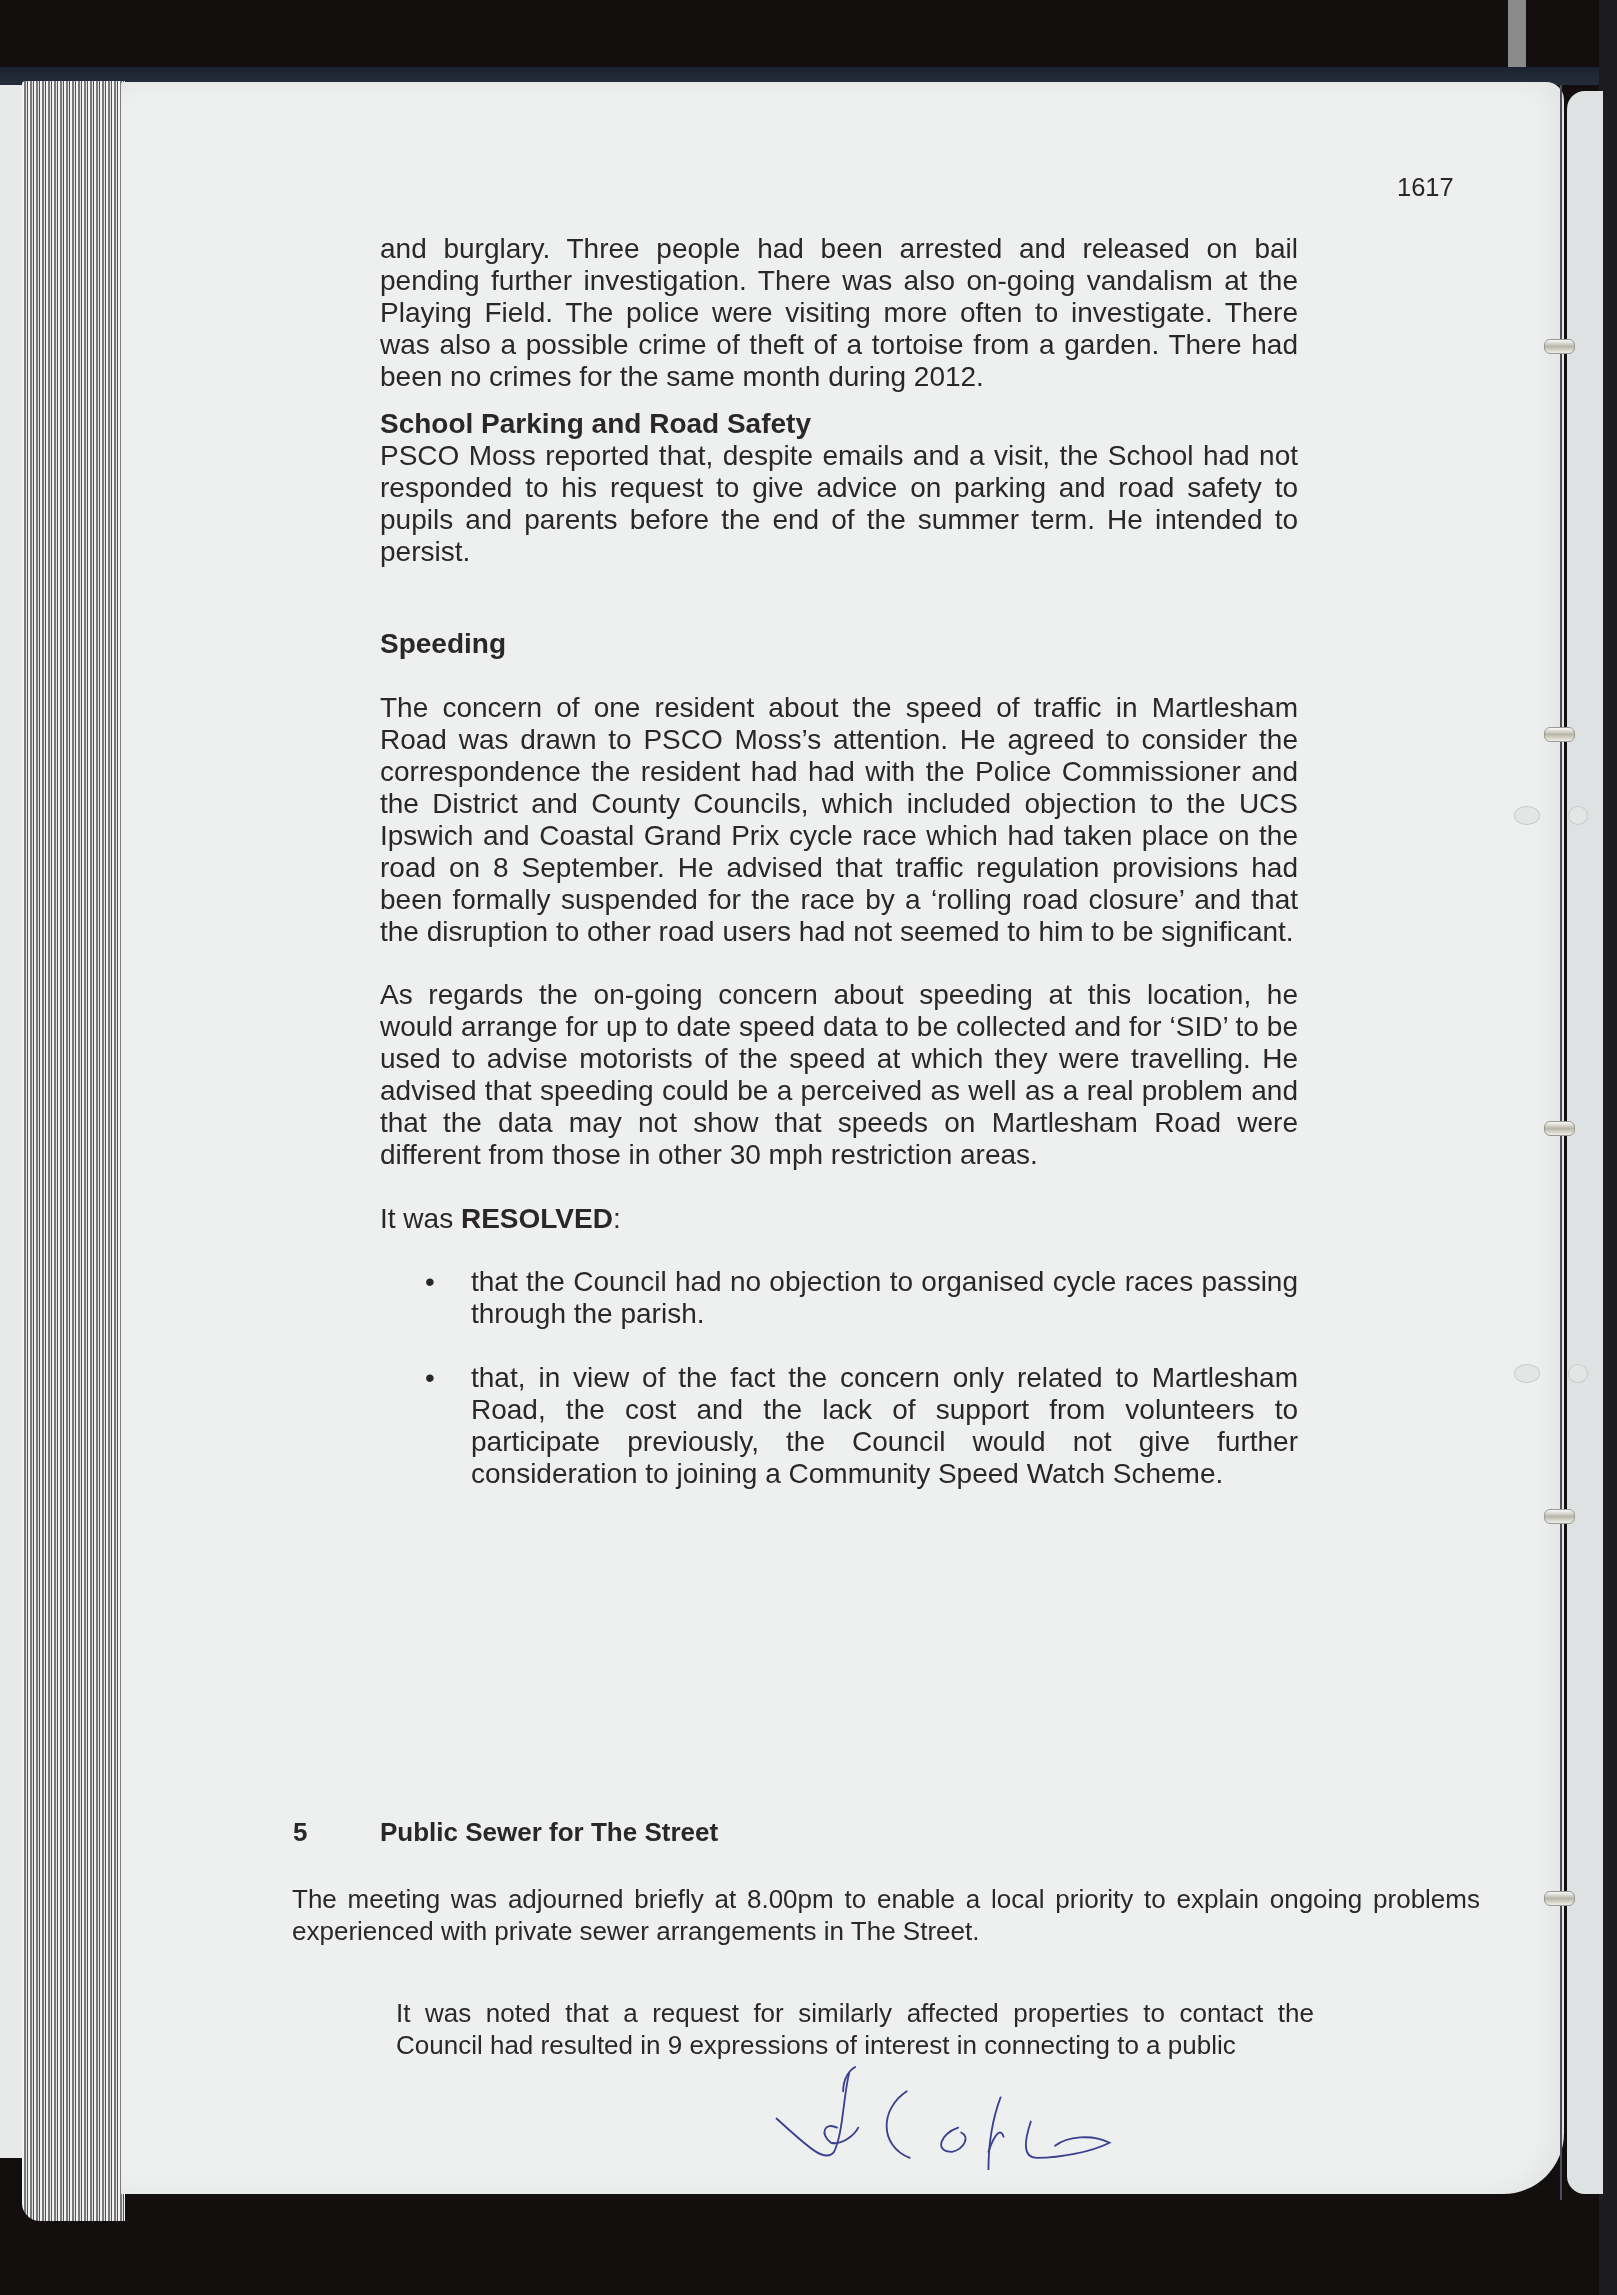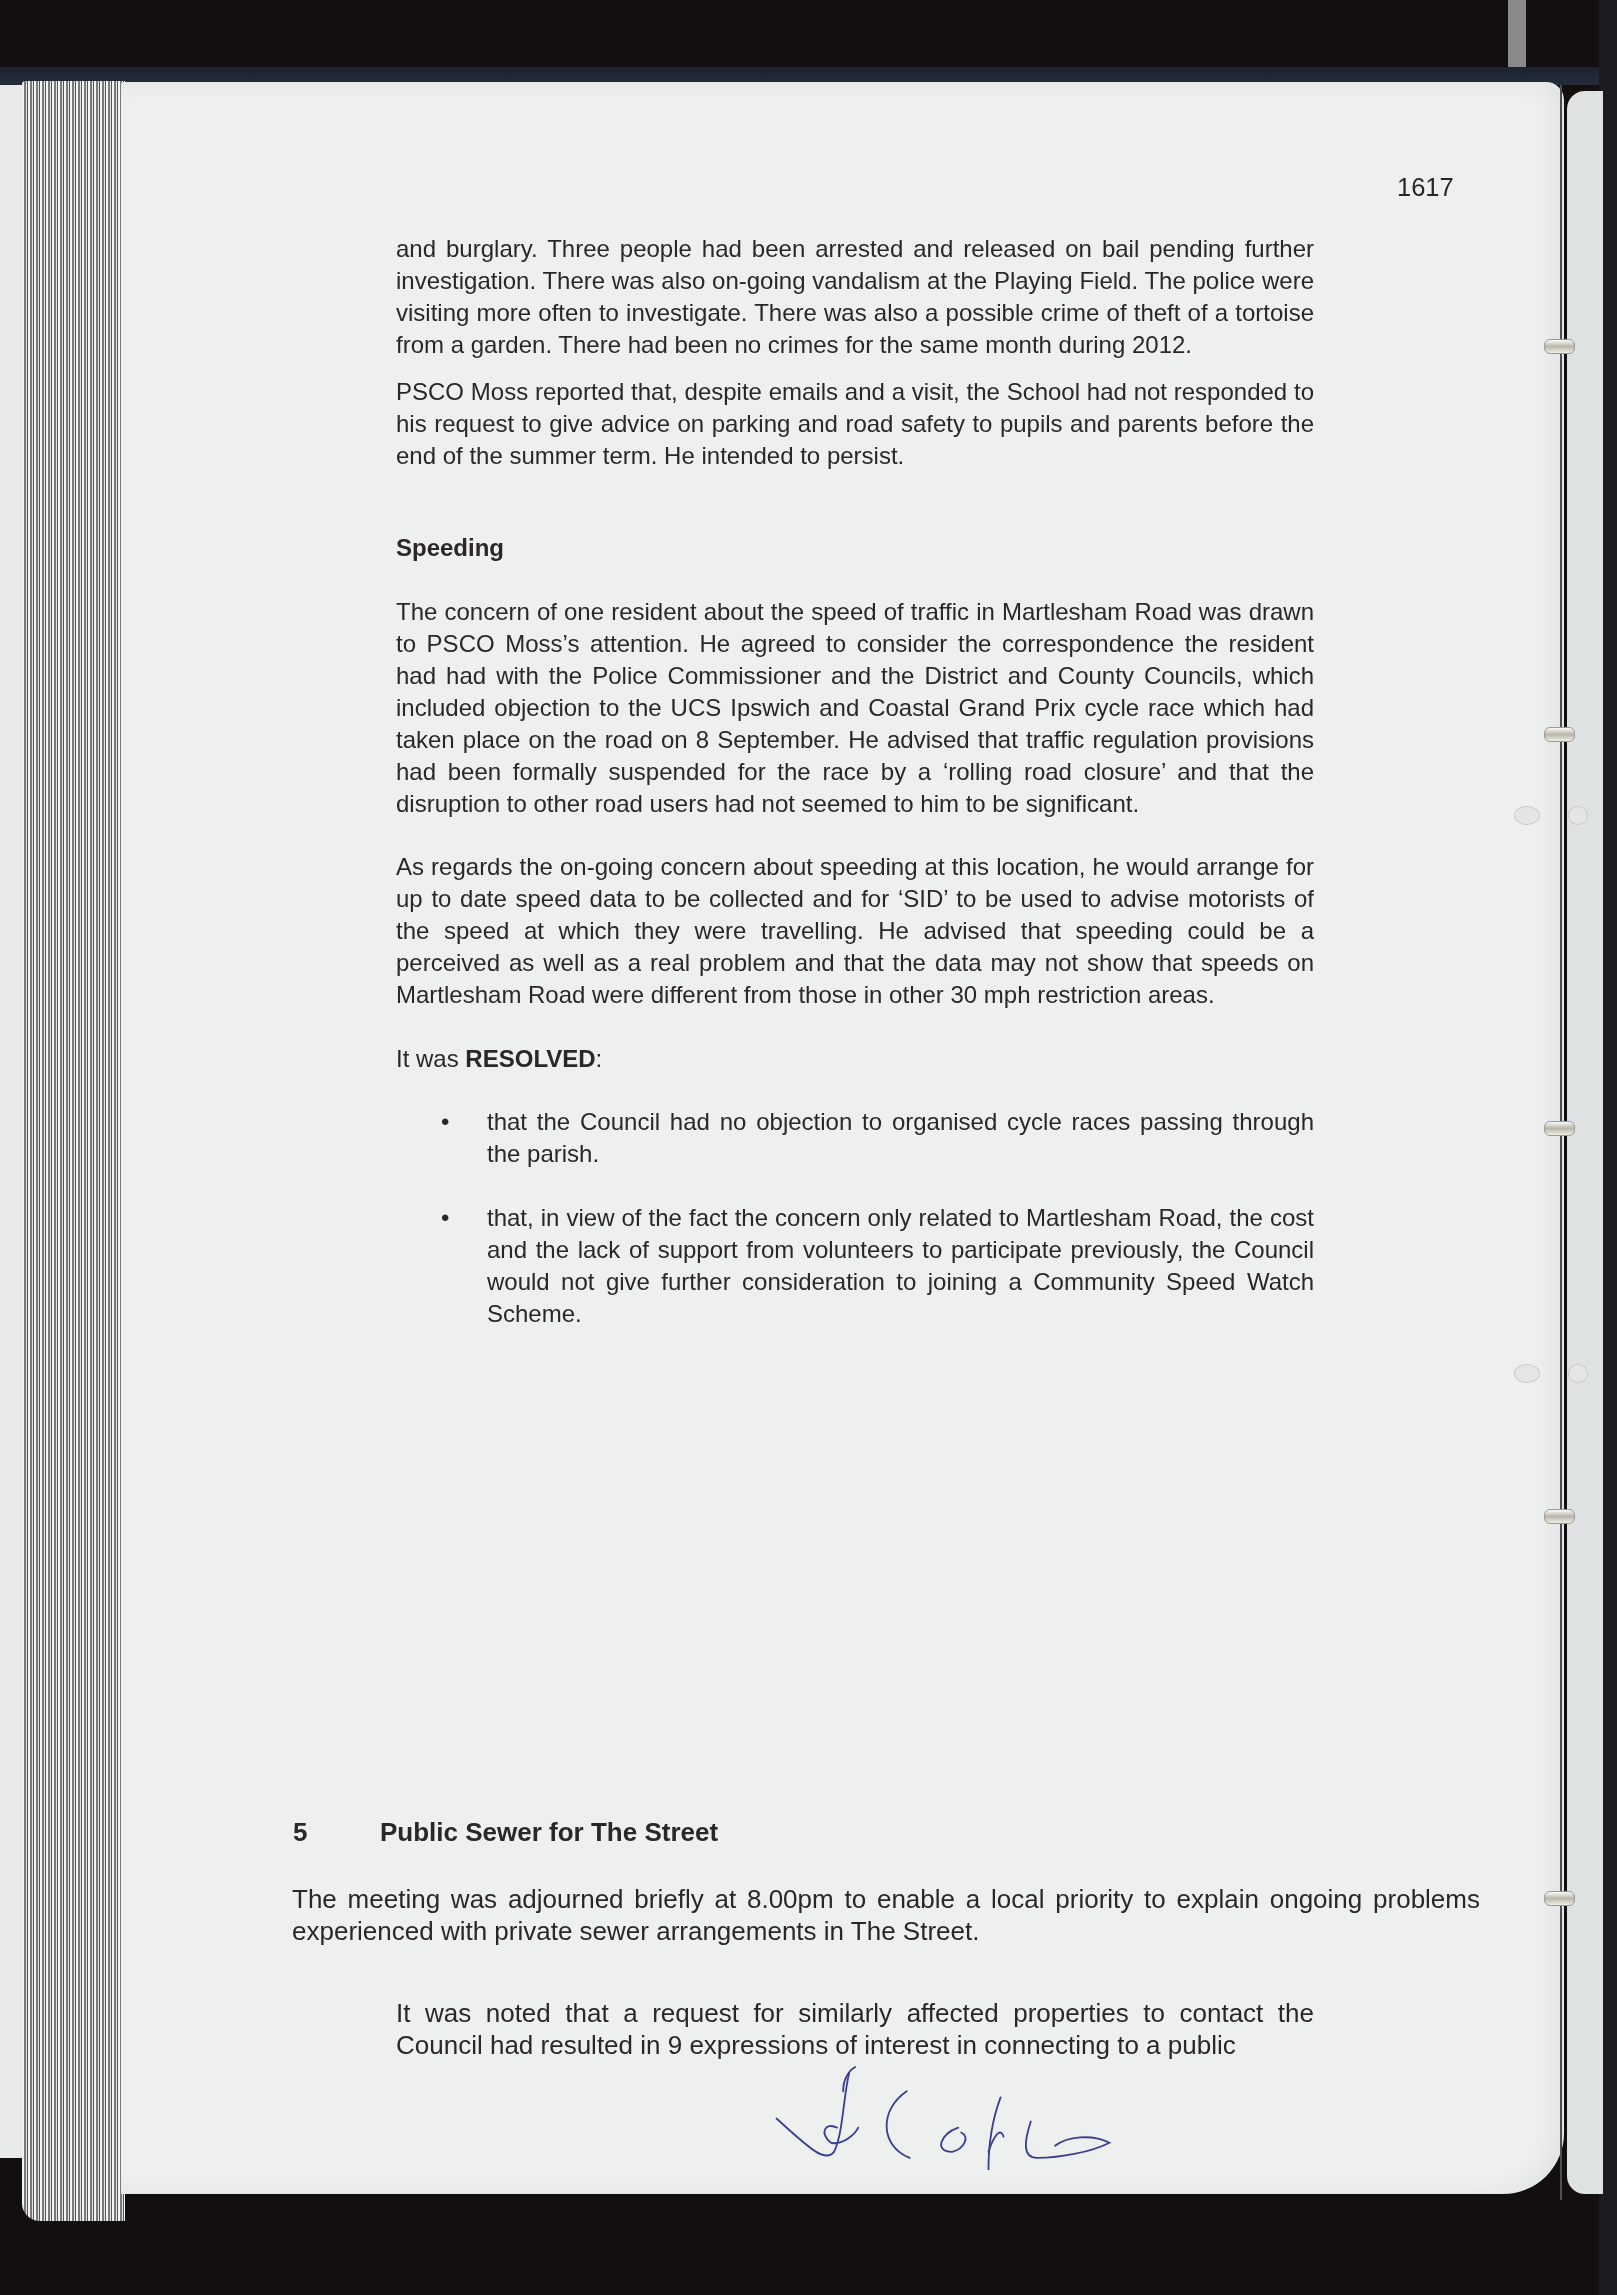--- a/index.html
+++ b/index.html
@@ -97,23 +97,22 @@
     left: 1397px; top: 173px;
     font-size: 25.5px;
     color: #2a2626;
     letter-spacing: 0px;
   }
   .content {
     position: absolute;
     left: 380px; top: 233px;
     width: 918px;
     color: #2b2727;
-    font-size: 24px;
+    font-size: 28px;
     line-height: 32px;
-    margin-left: 16px;
   }
   .content p {
     margin: 0;
     text-align: justify;
   }
   .content .gap { height: 31.5px; }
   .content .gap-sm { height: 14.5px; }
   .heading {
     font-weight: bold;
     margin: 0;
@@ -191,20 +190,21 @@
 <div class="ring" style="top:1509px"></div>
 <div class="ring" style="top:1891px"></div>
 
 <div class="page-number">1617</div>
 
 <div class="content">
   <p>and burglary.  Three people had been arrested and released on bail pending further investigation.  There was also on-going vandalism at the Playing Field.  The police were visiting more often to investigate.  There was also a possible crime of theft of a tortoise from a garden.  There had been no crimes for the same month during 2012.</p>
   <div class="gap-sm"></div>
 
   <div>
+    <p class="heading">School Parking and Road Safety</p>
     <p>PSCO Moss reported that, despite emails and a visit, the School had not responded to his request to give advice on parking and road safety to pupils and parents before the end of the summer term.  He intended to persist.</p>
     <div class="gap"></div>
   </div>
   <div class="gap-sm"></div>
 
   <div class="gap-sm"></div>
 
   <div>
     <p class="heading">Speeding</p>
     <div class="gap"></div>

